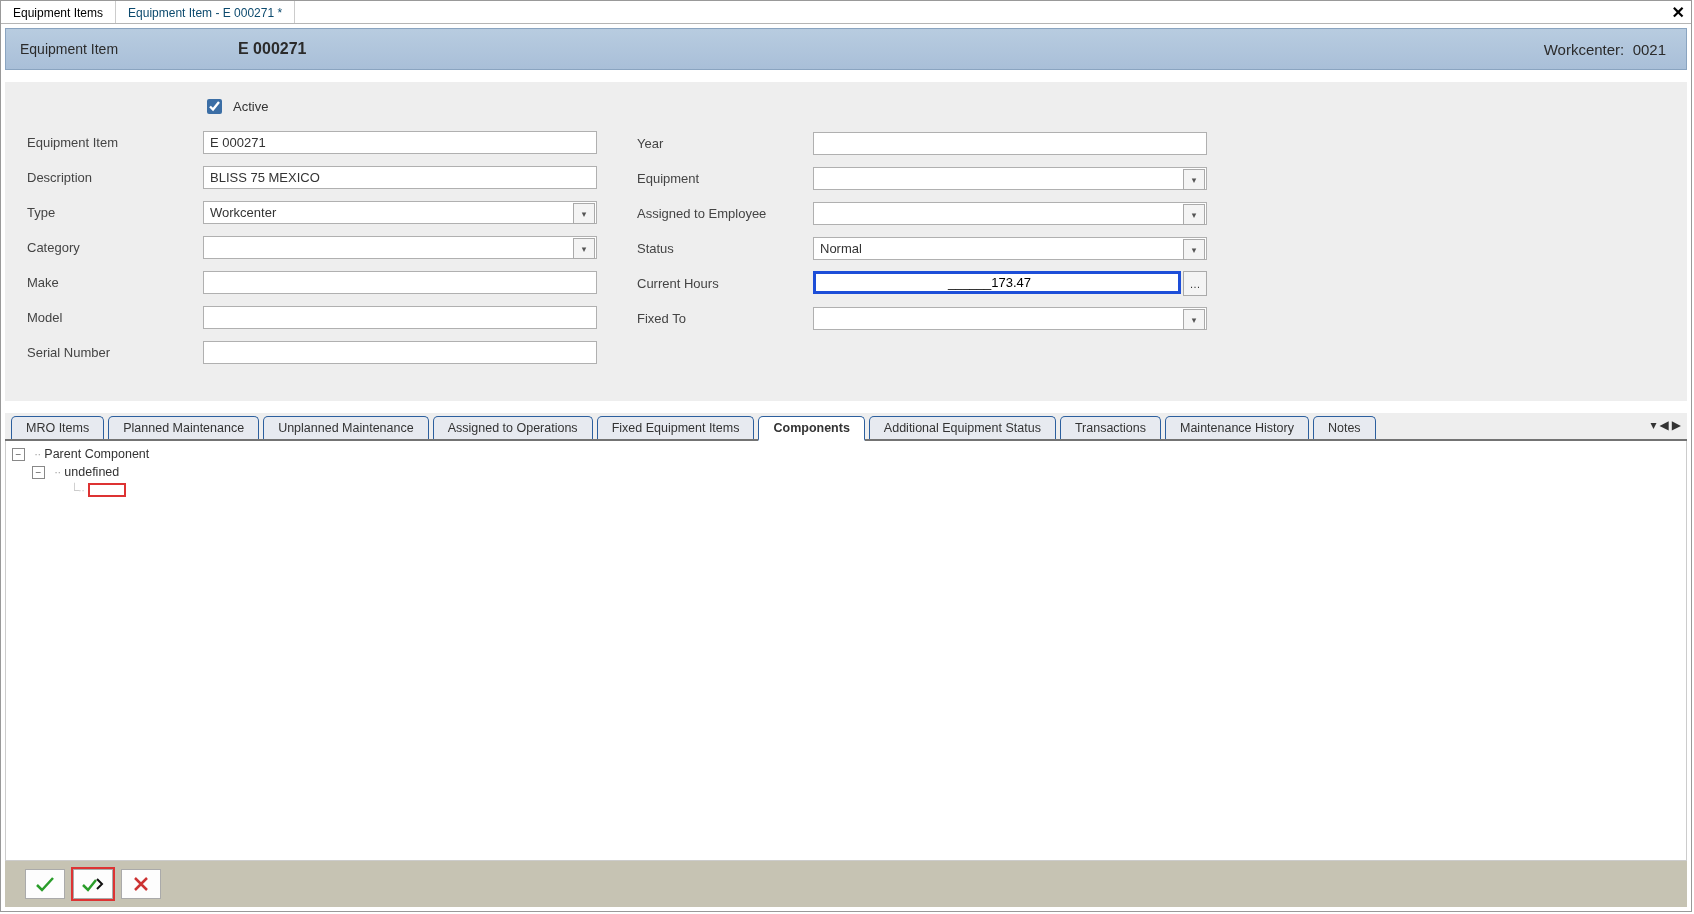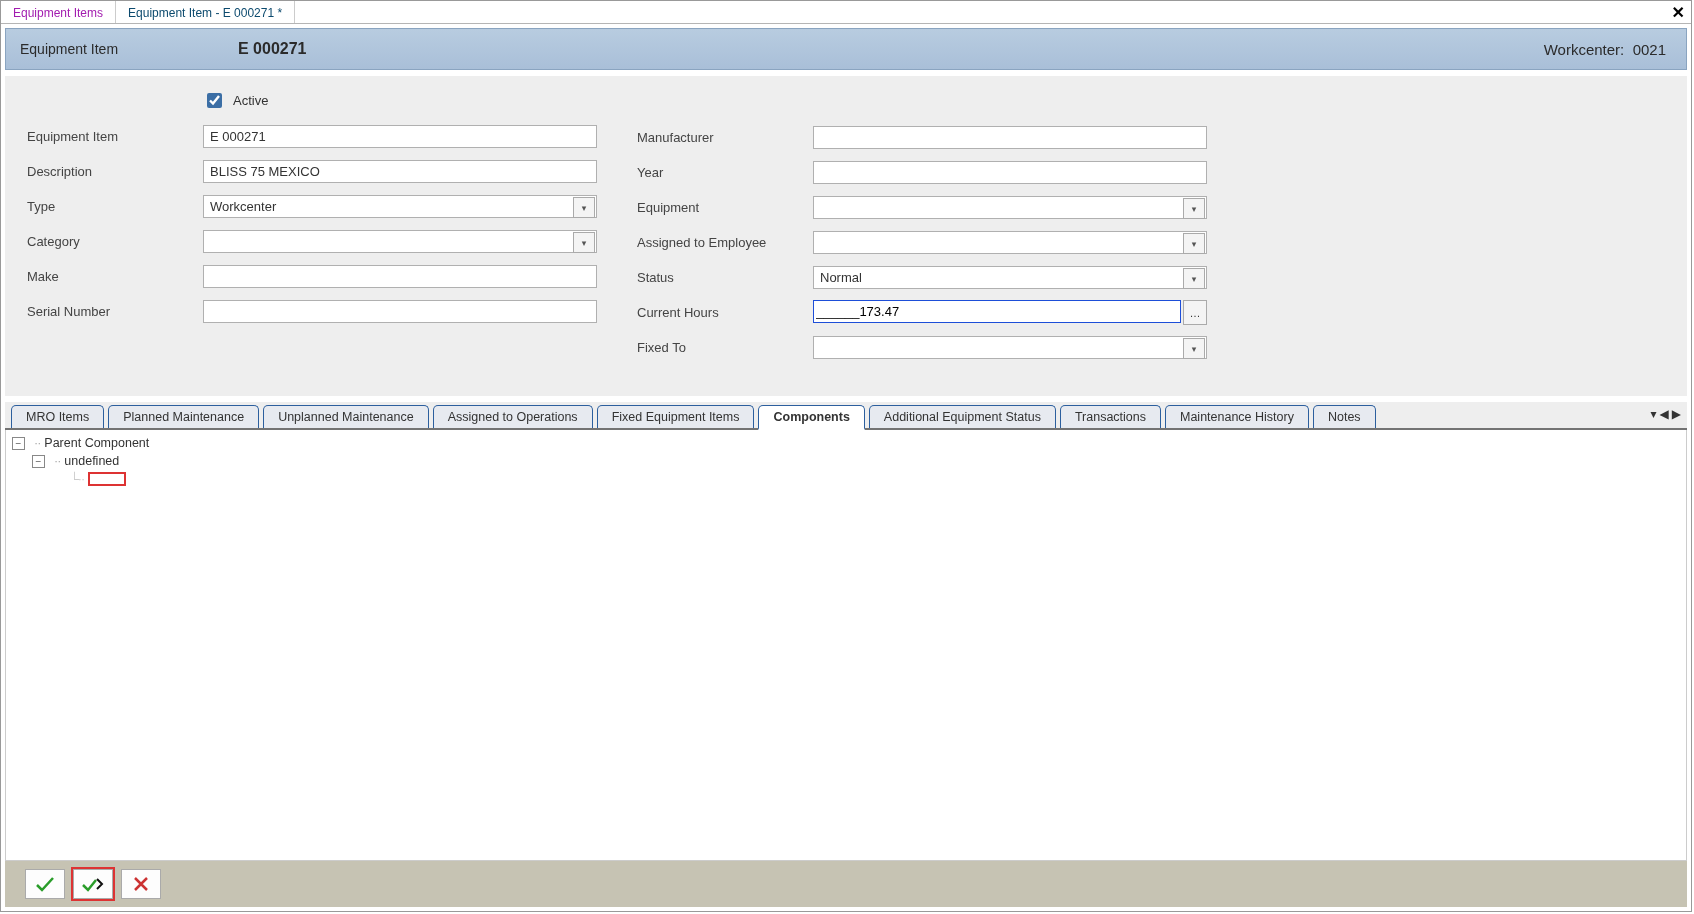--- a/index.html
+++ b/index.html
@@ -1,35 +1,35 @@
 <!DOCTYPE html>
 <html><head>
 <meta charset="utf-8">
 <style>
 html,body{margin:0;padding:0;width:1694px;height:914px;overflow:hidden;font-family:"Segoe UI",Tahoma,Arial,sans-serif;font-size:13px;color:#333;background:#fff}
 .root{border:1px solid #999;width:1692px;height:912px;display:flex;flex-direction:column;position:relative;box-sizing:border-box}
 .doc-tabs{height:22px;display:flex;align-items:stretch;border-bottom:1px solid #b5b5b5;background:#fff;font-size:12px}
-.doc-tab{padding:3px 12px 0 12px;border-right:1px solid #ccc;color:#a21caf;cursor:pointer;line-height:18px}
+.doc-tab{padding:3px 12px 0 12px;border-right:1px solid #ccc;color:#000000;cursor:pointer;line-height:18px}
 .doc-tab.active{color:#0c4a6e;background:#fff;font-weight:400}
 .close-x{position:absolute;right:6px;top:2px;font-size:16px;font-weight:bold;color:#000;cursor:pointer}
 .header-band{height:40px;background:linear-gradient(#b8cce0,#a9bfd8);border:1px solid #8aa4c0;margin:4px 4px 0 4px;display:flex;align-items:center;color:#2b2b2b;font-size:15px}
 .header-label{padding-left:14px;font-weight:500;width:218px;font-size:14px}
 .header-id{font-weight:700;font-size:16px}
 .header-right{margin-left:auto;padding-right:20px;font-weight:400;font-size:15px}
-.form-area{background:#eeeeee;padding:14px 20px 36px 22px;margin:6px 4px;display:flex;gap:40px;flex:0 0 auto}
+.form-area{background:#eeeeee;padding:14px 20px 36px 22px;margin:12px 4px;display:flex;gap:40px;flex:0 0 auto}
 .col{display:flex;flex-direction:column;gap:10px}
 .row{display:flex;align-items:center;height:25px}
 .lbl{width:176px;color:#444;font-size:13px}
 .fld{height:23px;box-sizing:border-box;border:1px solid #b0b0b0;background:#fff;padding:0 6px;font-size:13px;color:#333;width:394px}
 .sel{width:394px;height:23px;box-sizing:border-box;border:1px solid #b0b0b0;background:#fff;display:flex;align-items:center;padding-left:6px;position:relative;font-size:13px}
 .sel-btn{position:absolute;right:1px;top:1px;width:20px;height:19px;border:1px solid #aaa;background:#f4f4f4;display:flex;align-items:center;justify-content:center;font-size:9px;color:#555}
 .chk{display:flex;align-items:center;gap:8px;height:20px;margin-left:176px;margin-bottom:4px}
 .chk input{width:15px;height:15px;accent-color:#3b6ea5}
 .hours-wrap{display:flex;width:394px}
-.hours{flex:1;height:23px;box-sizing:border-box;border:1px solid #1d4ed8;background:#fff;text-align:left;padding-right:17px;font-size:13px}
+.hours{flex:1;height:23px;box-sizing:border-box;border:3px solid #1d4ed8;background:#fff;text-align:center;padding-right:17px;font-size:13px}
 .hours-btn{width:22px;height:23px;border:1px solid #aaa;background:#f4f4f4;margin-left:2px;display:flex;align-items:center;justify-content:center;font-size:11px}
 .tab-strip{display:flex;align-items:end;padding:0 6px;background:#eeeeee;border-bottom:2px solid #737373;margin:0 4px;height:26px;position:relative}
 .tab{border:1px solid #2c5f9e;border-bottom:none;border-top-left-radius:5px;border-top-right-radius:5px;background:#e7eaf0;padding:4px 14px;font-size:12.5px;color:#333;margin-right:4px;cursor:pointer;white-space:nowrap}
 .tab.active{background:#fff;font-weight:700;border-bottom:2px solid #fff;margin-bottom:-2px;padding-bottom:4px}
 .tab-nav{position:absolute;right:6px;top:5px;display:flex;gap:3px;align-items:center;color:#333}
 .tab-nav span{font-size:12px;cursor:pointer}
 .tree-pane{flex:1;background:#fff;margin:0 4px;border:1px solid #ccc;border-top:none;overflow:auto;font-size:12.5px}
 .tree{padding:4px 6px}
 .tree-row{display:flex;align-items:center;height:18px}
 .tw{width:11px;height:11px;border:1px solid #888;display:inline-flex;align-items:center;justify-content:center;font-size:10px;line-height:9px;margin-right:5px;color:#555;cursor:pointer}
@@ -84,32 +84,32 @@
       <div class="sel">
             <span></span>
             <div class="sel-btn">▾</div>
           </div>
         </div>
     <div class="row">
           <span class="lbl">Make</span>
       <input class="fld" value="" style="">
         </div>
     <div class="row">
+          <span class="lbl">Model</span>
+      <input class="fld" value="" style="">
+        </div>
+    <div class="row">
           <span class="lbl">Serial Number</span>
       <input class="fld" value="" style="">
         </div>
   </div>
 
   <div class="col">
     <div class="row" style="visibility:hidden">
           <span class="lbl">.</span>
-        </div>
-    <div class="row">
-          <span class="lbl">Manufacturer</span>
-      <input class="fld" value="" style="">
         </div>
     <div class="row">
           <span class="lbl">Year</span>
       <input class="fld" value="" style="">
         </div>
     <div class="row">
           <span class="lbl">Equipment</span>
       <div class="sel">
             <span></span>
             <div class="sel-btn">▾</div>

